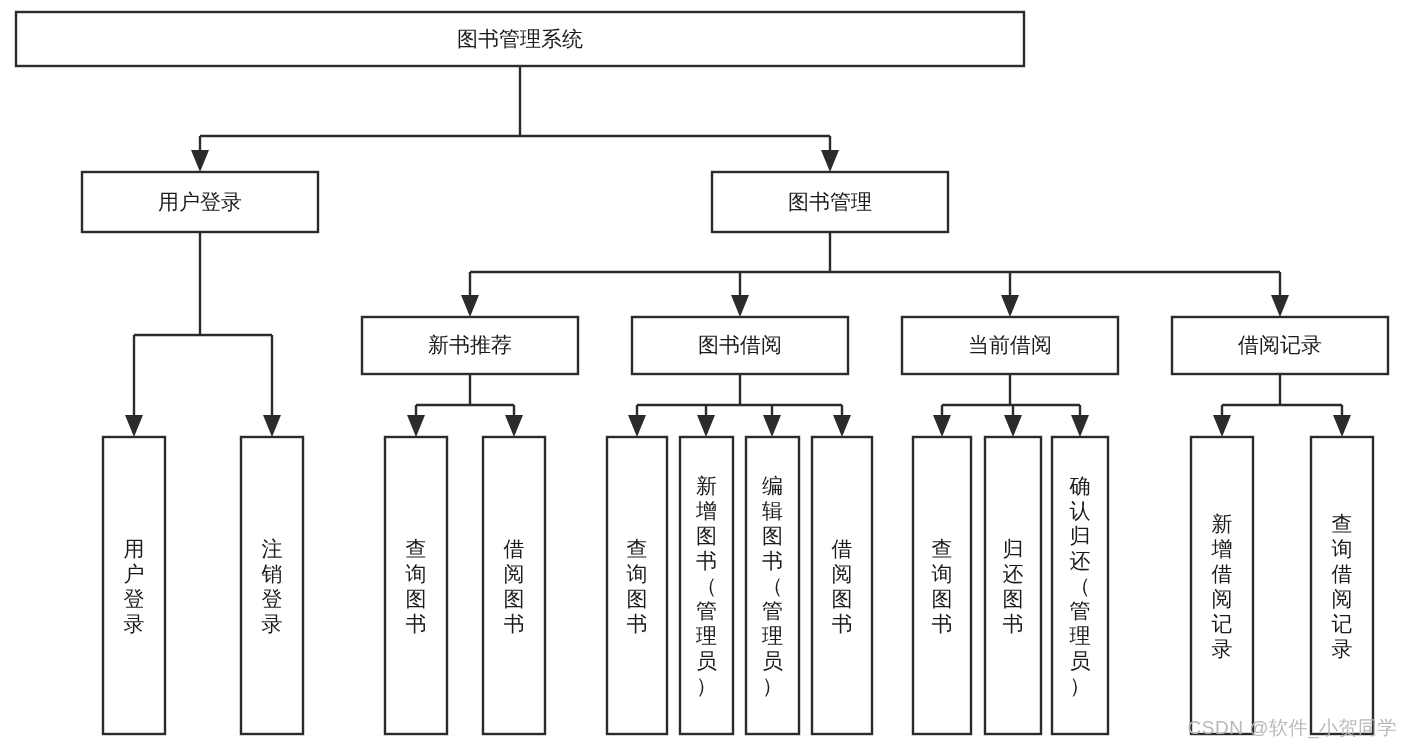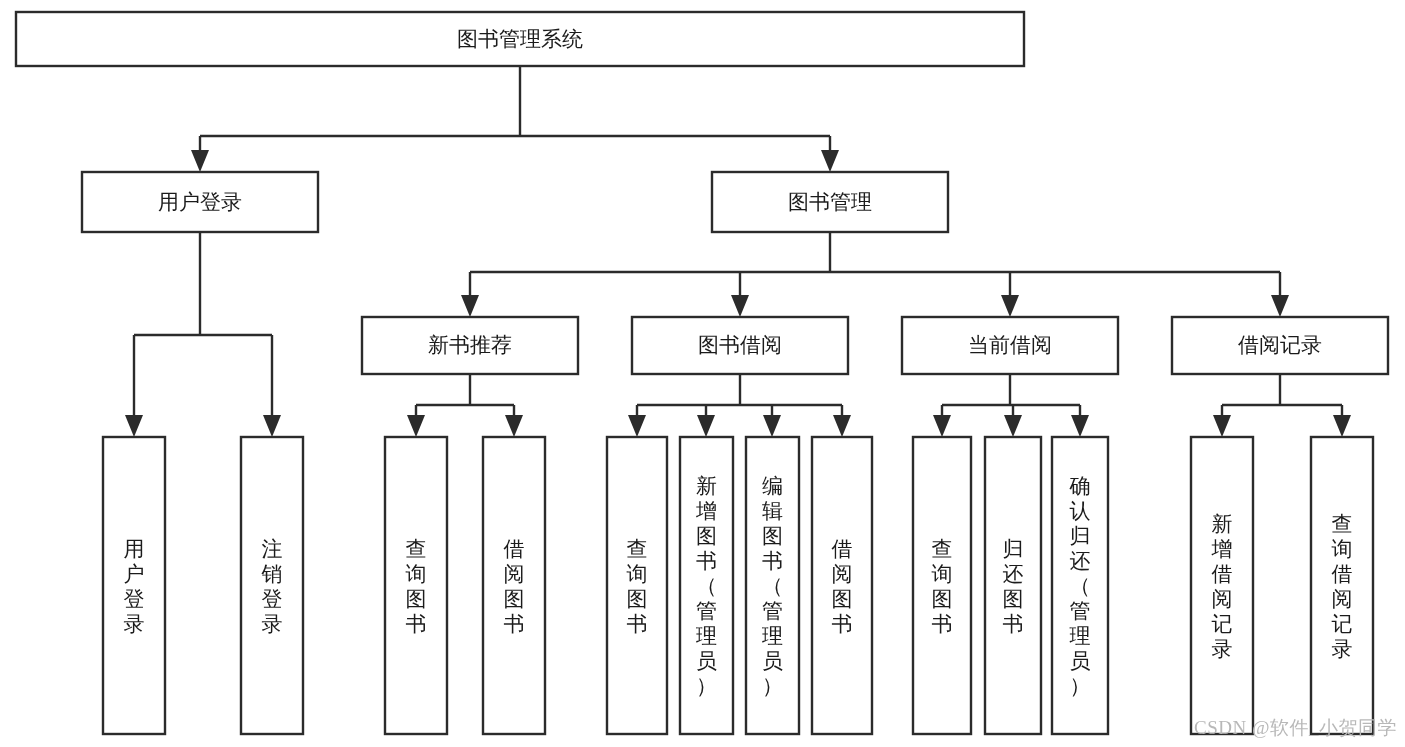--- a/index.html
+++ b/index.html
@@ -53,21 +53,21 @@
   .node-label-v {
     font-family: "Liberation Sans", "DejaVu Sans", sans-serif;
     font-size: 21px;
     fill: #1b1b1b;
     text-anchor: middle;
   }
   .watermark-text {
     position: absolute;
     right: 8px;
     bottom: 6px;
-    font-family: Liberation Serif, serif;
+    font-family: Liberation Sans, sans-serif;
     font-size: 19px;
     color: #b8b8b8;
     white-space: nowrap;
     letter-spacing: 0.5px;
     user-select: none;
   }
 </style>
 </head>
 <body>
 

